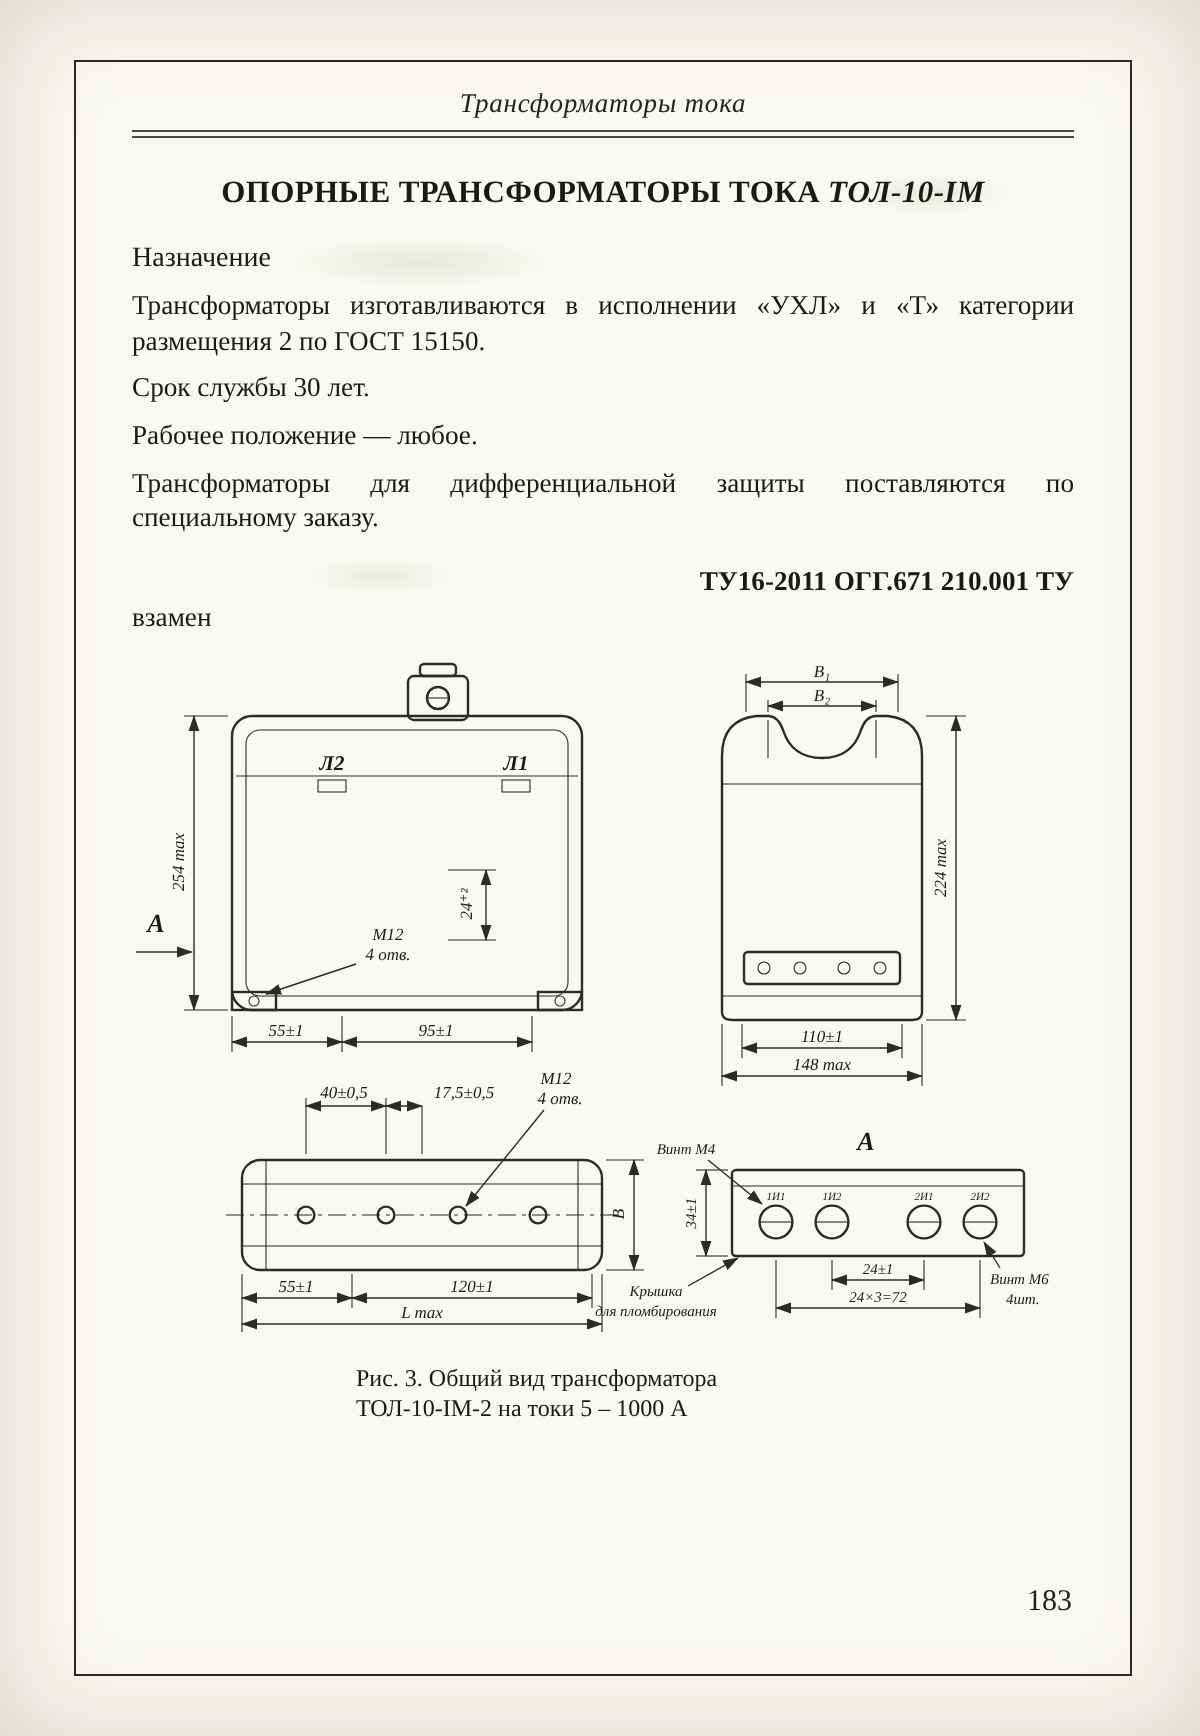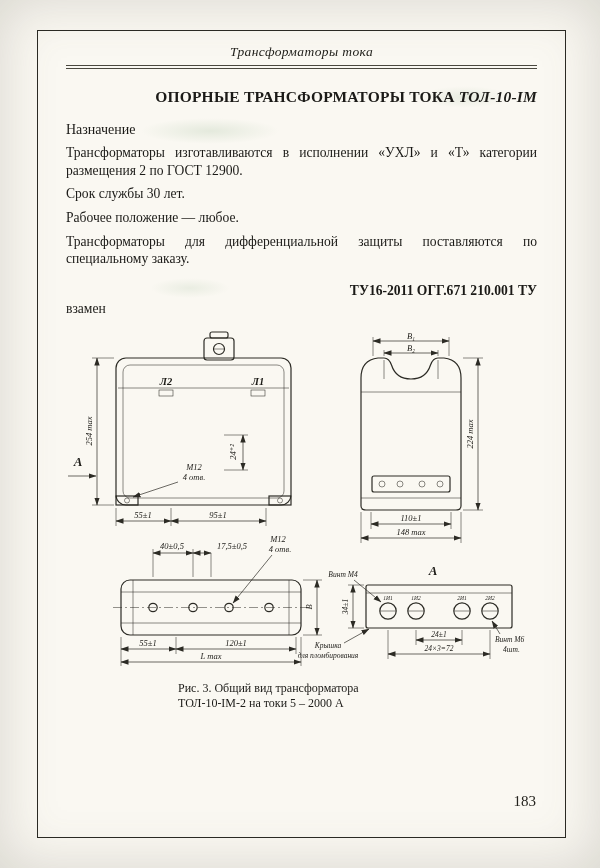--- a/index.html
+++ b/index.html
@@ -4,21 +4,21 @@
 <style>
   * { box-sizing: border-box; }
   html,body { margin:0; padding:0; }
   body { width:600px; height:868px; background:#cfccc5; font-family:"Liberation Serif","DejaVu Serif",serif; }
   .page { position:relative; width:600px; height:868px; background:#faf8f2; color:#1b1a17;
           box-shadow: inset 0 0 55px rgba(95,90,78,.22); overflow:hidden; }
   .frame { position:absolute; left:37px; top:30px; width:529px; height:808px;
            border:1.6px solid #2a2923; padding:0 28px; }
   .running-header { margin-top:13px; text-align:center; font-style:italic; font-size:13.5px; letter-spacing:.4px; color:#24231e; }
   .rule { margin-top:5px; height:4px; border-top:1.9px solid #4a483f; border-bottom:1.1px solid #4a483f; }
-  .title { margin:19px 0 0; text-align:right; font-size:15.5px; font-weight:bold; letter-spacing:.2px; }
+  .title { margin:19px 0 0; text-align:center; font-size:15.5px; font-weight:bold; letter-spacing:.2px; }
   .title .model { font-style:italic; }
   .heading { margin:16px 0 0; font-size:14px; font-weight:normal; }
   p.body { margin:6px 0 0; font-size:13.6px; line-height:1.3; text-align:justify; }
   .tu { margin-top:14px; font-size:13.6px; line-height:1.32; }
   .tu .bold { font-weight:bold;text-align:right; }
   .figure { margin-top:12px; }
   .caption { margin:2px 0 0 112px; font-size:12px; line-height:1.25; }
   .page-number { position:absolute; right:64px; bottom:58px; font-size:15px; color:#23221d; }
   .smudge { position:absolute; pointer-events:none; }
   .s1 { left:140px; top:118px; width:140px; height:26px; background:radial-gradient(ellipse, rgba(140,175,135,.20), transparent 70%); }
@@ -46,21 +46,21 @@
 
   <div class="frame">
 
     <div class="running-header">Трансформаторы тока</div>
     <div class="rule"></div>
 
     <h1 class="title"><span>ОПОРНЫЕ ТРАНСФОРМАТОРЫ ТОКА</span> <span class="model">ТОЛ-10-IМ</span></h1>
 
     <div class="heading">Назначение</div>
 
-    <p class="body">Трансформаторы изготавливаются в исполнении «УХЛ» и «Т» категории размещения 2 по ГОСТ 12900.</p>
+    <p class="body">Трансформаторы изготавливаются в исполнении «УХЛ» и «Т» категории размещения 2 по ГОСТ 15150.</p>
     <p class="body">Срок службы 30 лет.</p>
     <p class="body">Рабочее положение — любое.</p>
     <p class="body">Трансформаторы для дифференциальной защиты поставляются по специальному заказу.</p>
 
     <div class="tu">
       <div class="bold">ТУ16-2011 ОГГ.671 210.001 ТУ</div>
       <div>взамен</div>
     </div>
 
     <div class="figure">
@@ -266,18 +266,18 @@
             <text class="t7" x="262" y="318" text-anchor="middle">Крышка</text>
             <text class="t7" x="262" y="328" text-anchor="middle">для пломбирования</text>
             <line class="dim" x1="278" y1="313" x2="303" y2="299" marker-end="url(#arr)"></line>
           </g>
         </g>
       </svg>
     </div>
 
     <div class="caption">
       <div>Рис. 3. Общий вид трансформатора</div>
-      <div>ТОЛ-10-IМ-2 на токи 5 – 2000 А</div>
+      <div>ТОЛ-10-IМ-2 на токи 5 – 1000 А</div>
     </div>
   </div>
 
   <div class="page-number">183</div>
 </div>
 
 </body></html>

